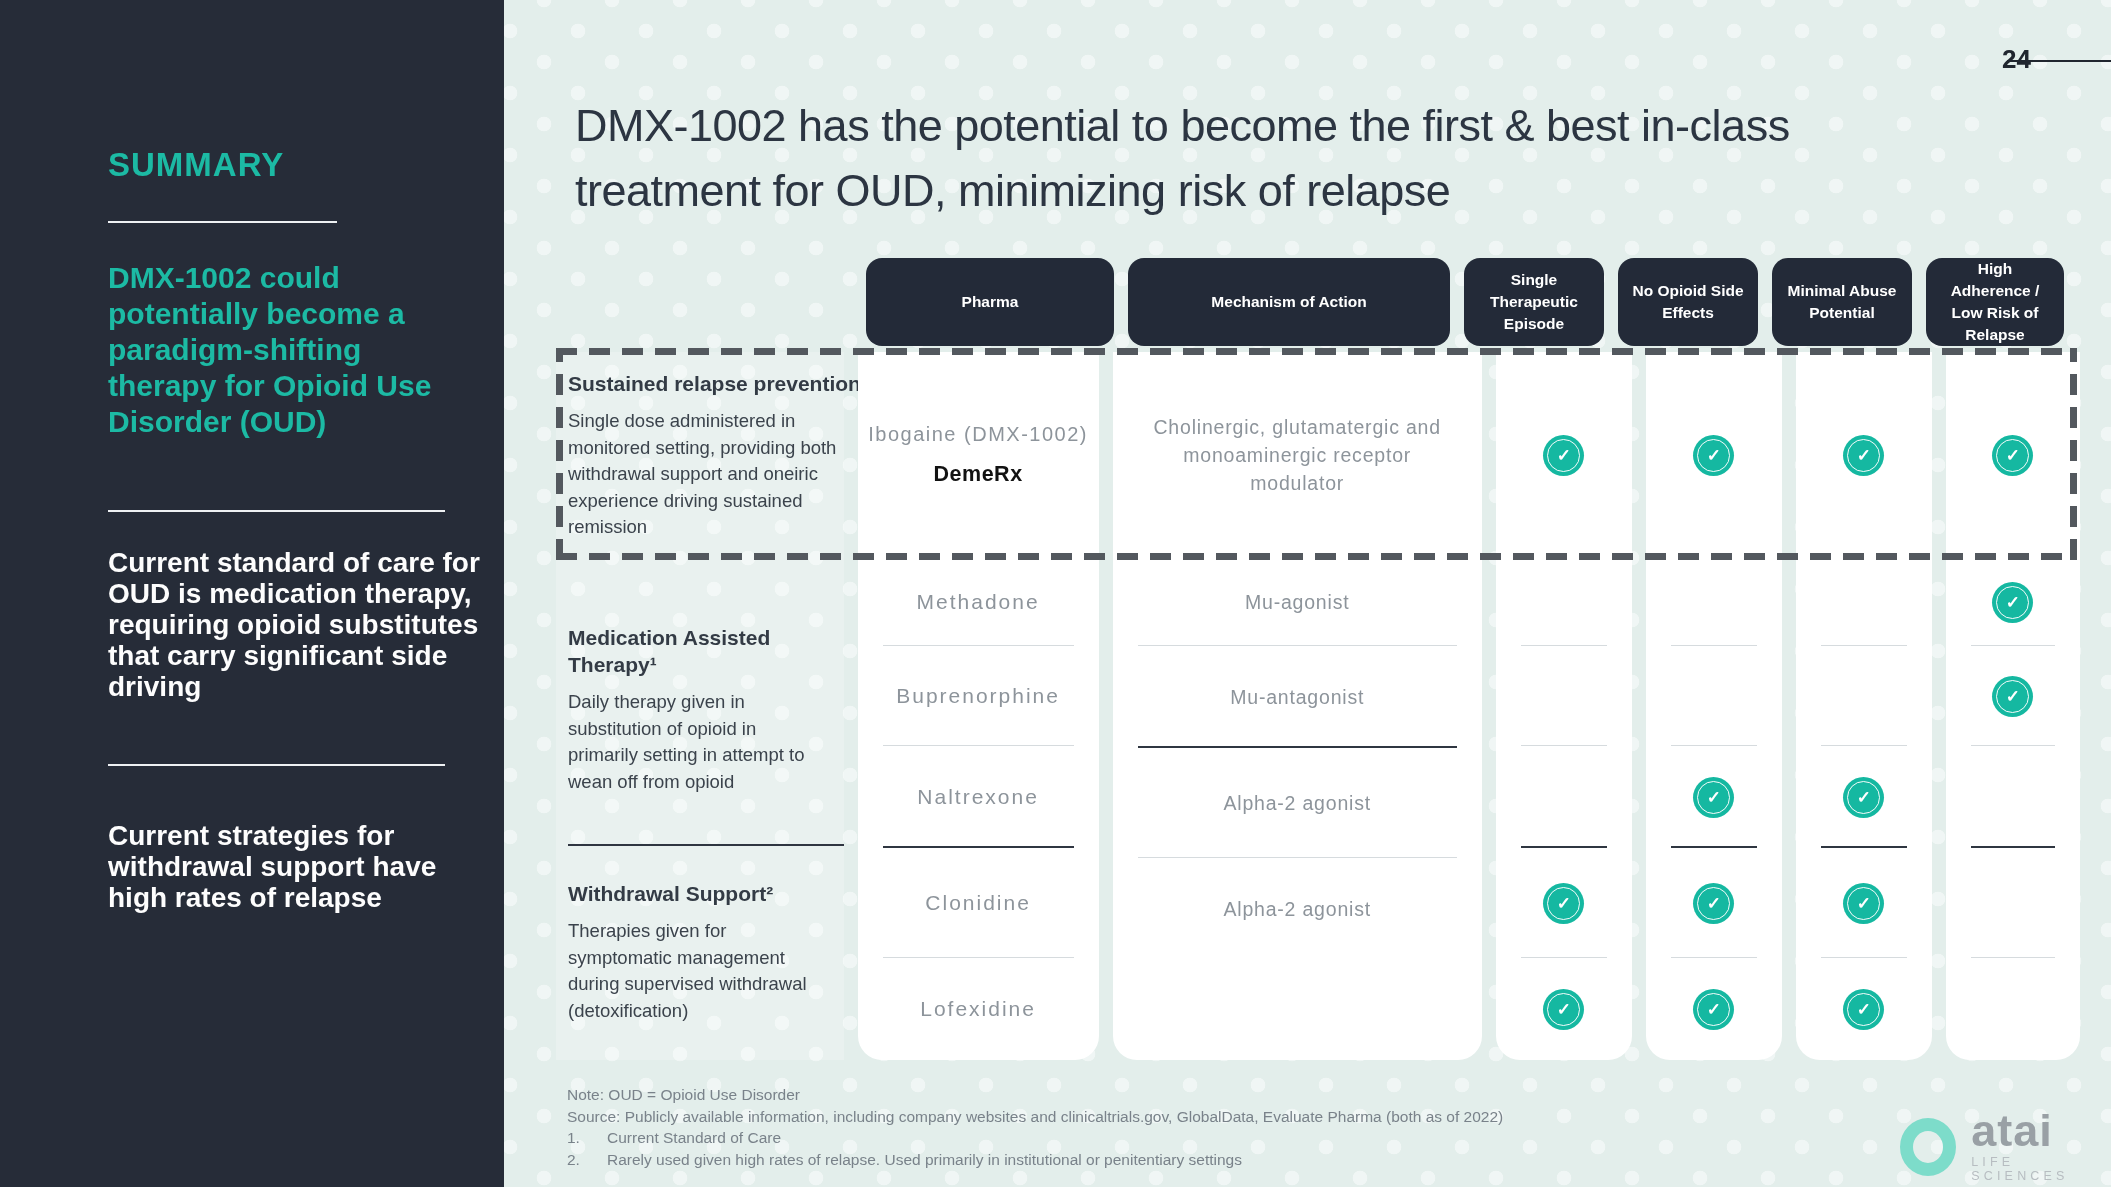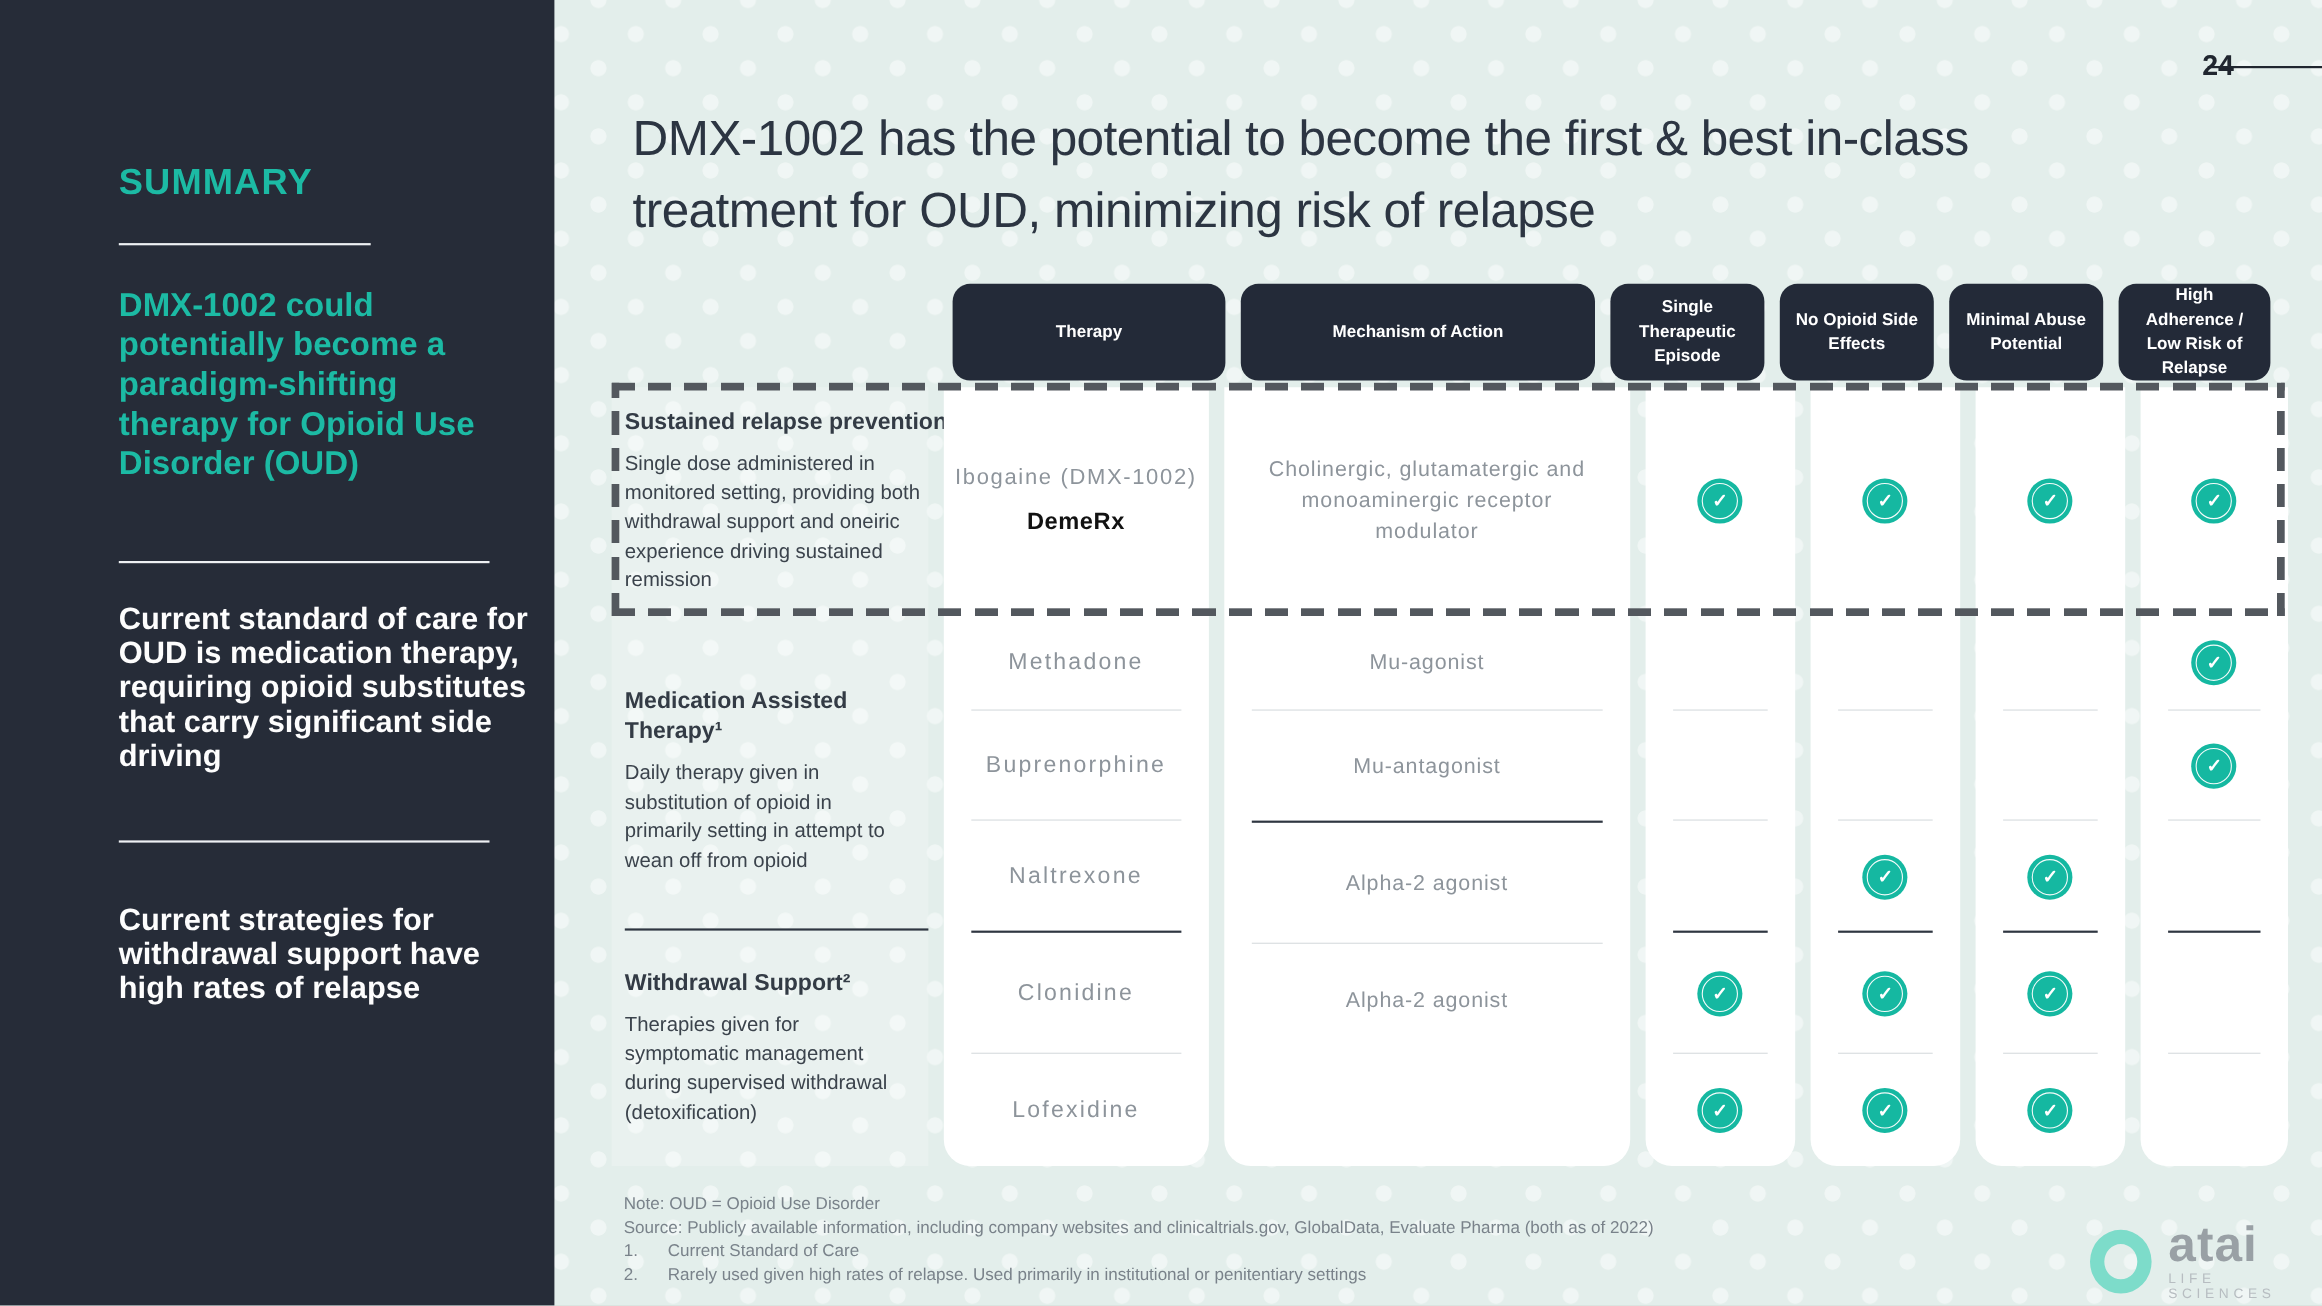--- a/index.html
+++ b/index.html
@@ -123,21 +123,21 @@
   <div class="page-num-line"></div>
 
   <div class="title">
     <div>DMX-1002 has the potential to become the first &amp; best in-class</div>
     <div>treatment for OUD, minimizing risk of relapse</div>
   </div>
 
   <div class="table-area">
 
     <div class="thead">
-      <div class="pill pill-0">Therapy</div>
+      <div class="pill pill-0">Pharma</div>
       <div class="pill pill-1">Mechanism of Action</div>
       <div class="pill pill-2">Single Therapeutic Episode</div>
       <div class="pill pill-3">No Opioid Side Effects</div>
       <div class="pill pill-4">Minimal Abuse Potential</div>
       <div class="pill pill-5">High Adherence / Low Risk of Relapse</div>
     </div>
 
     <div class="tbody">
 
       <div class="label-col">

